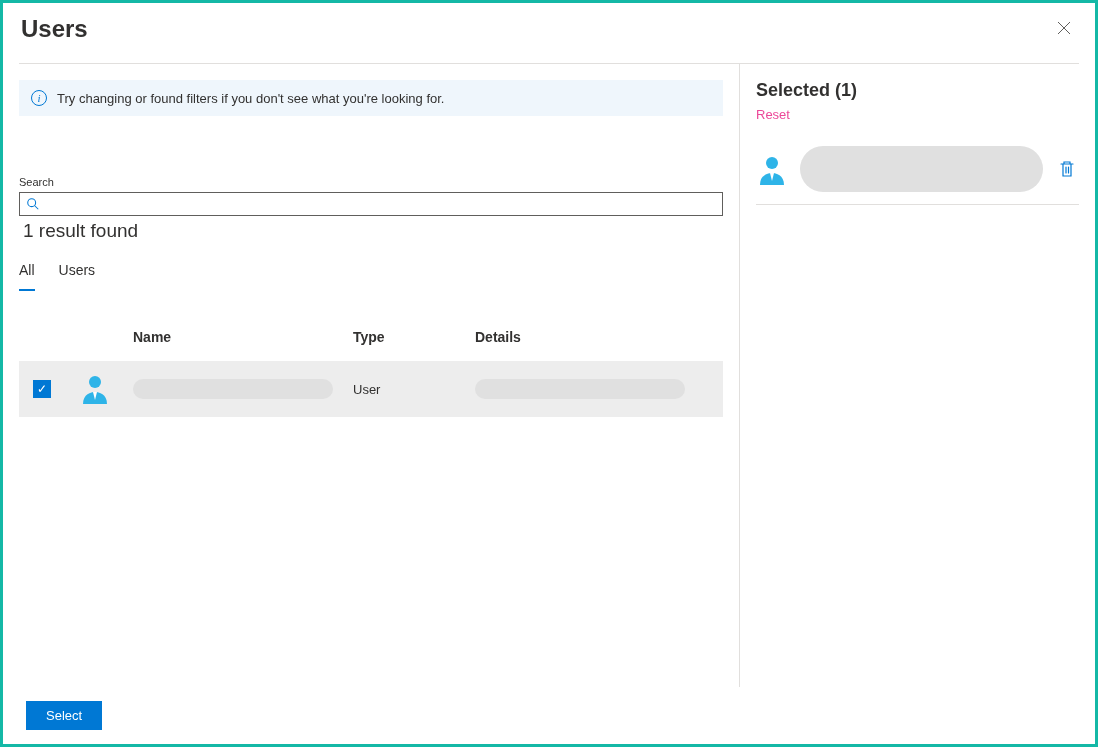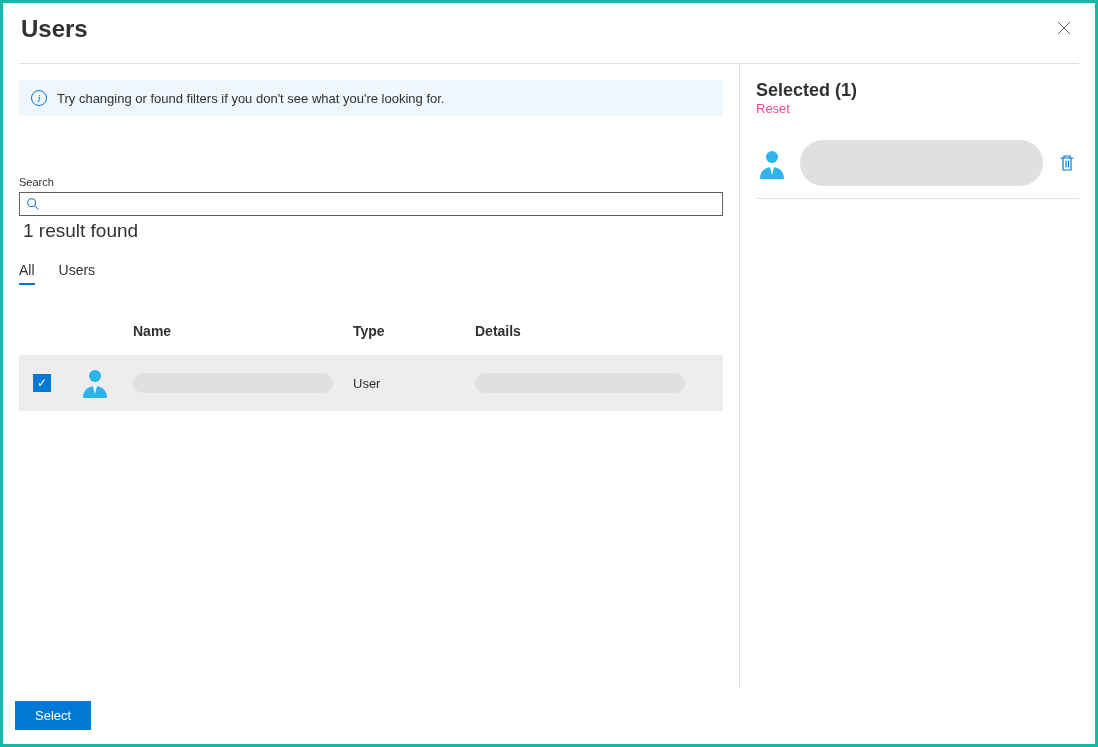--- a/index.html
+++ b/index.html
@@ -109,21 +109,21 @@
     font-size: 19px;
     margin-top: 4px;
     margin-left: 4px;
   }
   .tabs {
     display: flex;
     gap: 24px;
     margin-top: 20px;
   }
   .tab {
-    padding-bottom: 5px;
+    padding-bottom: 11px;
     cursor: pointer;
     color: #323130;
     font-size: 14px;
   }
   .tab.active {
     border-bottom: 2px solid #0078d4;
     font-weight: 400;
   }
   .grid {
     margin-top: 28px;
@@ -183,20 +183,21 @@
     height: 17px;
     margin-top: 4px;
   }
   .hscroll-inner {
     width: 140%;
     height: 1px;
   }
   .selected-title {
     font-size: 18px;
     font-weight: 600;
+    margin-bottom: 6px;
   }
   .reset-link {
     color: #ec4899;
     cursor: pointer;
     font-size: 13px;
     text-decoration: none;
     display: inline-block;
     margin-bottom: 24px;
   }
   .selected-row {
@@ -212,21 +213,21 @@
     background: #e0e0e0;
     border-radius: 999px;
   }
   .trash-btn {
     color: #0078d4;
     cursor: pointer;
     padding: 4px;
     display: inline-flex;
   }
   .footer {
-    padding: 14px 12px;
+    padding: 14px 23px;
   }
   .select-btn {
     background: #0078d4;
     color: #fff;
     border: none;
     padding: 7px 20px;
     font-size: 13px;
     cursor: pointer;
   }
 </style>

